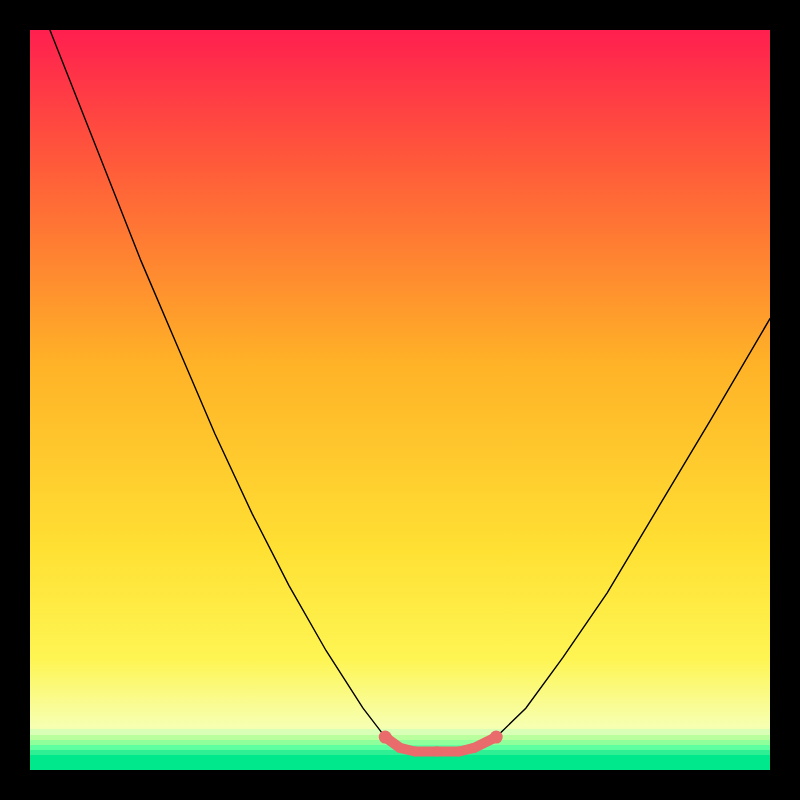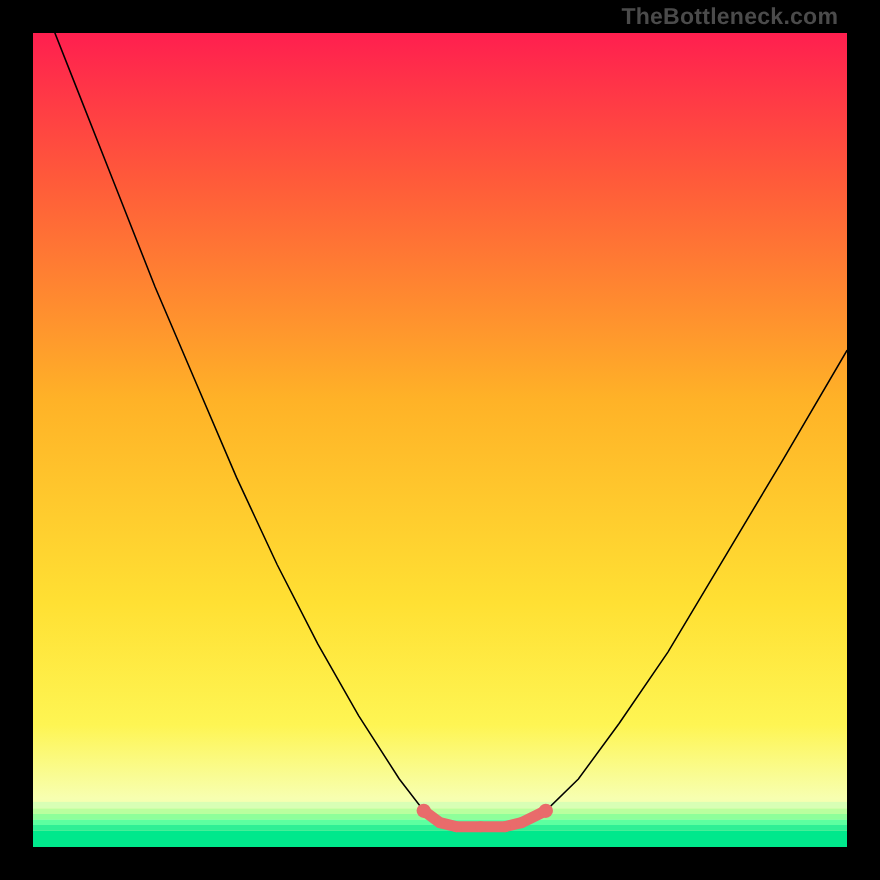--- a/index.html
+++ b/index.html
@@ -92,14 +92,13 @@
           <circle cx="370.0" cy="717.9" r="5" class="pink-dot"></circle>
           <circle cx="384.8" cy="721.5" r="5" class="pink-dot"></circle>
           <circle cx="407.0" cy="721.5" r="5" class="pink-dot"></circle>
           <circle cx="429.2" cy="721.5" r="5" class="pink-dot"></circle>
           <circle cx="444.0" cy="717.9" r="5" class="pink-dot"></circle>
           <circle cx="466.2" cy="707.1" r="6.5" class="pink-dot"></circle>
         </g>
     </svg>
   </div>
 
-  <div class="watermark">TheBottleneck.com</div>
 </div>
 
 </body></html>

